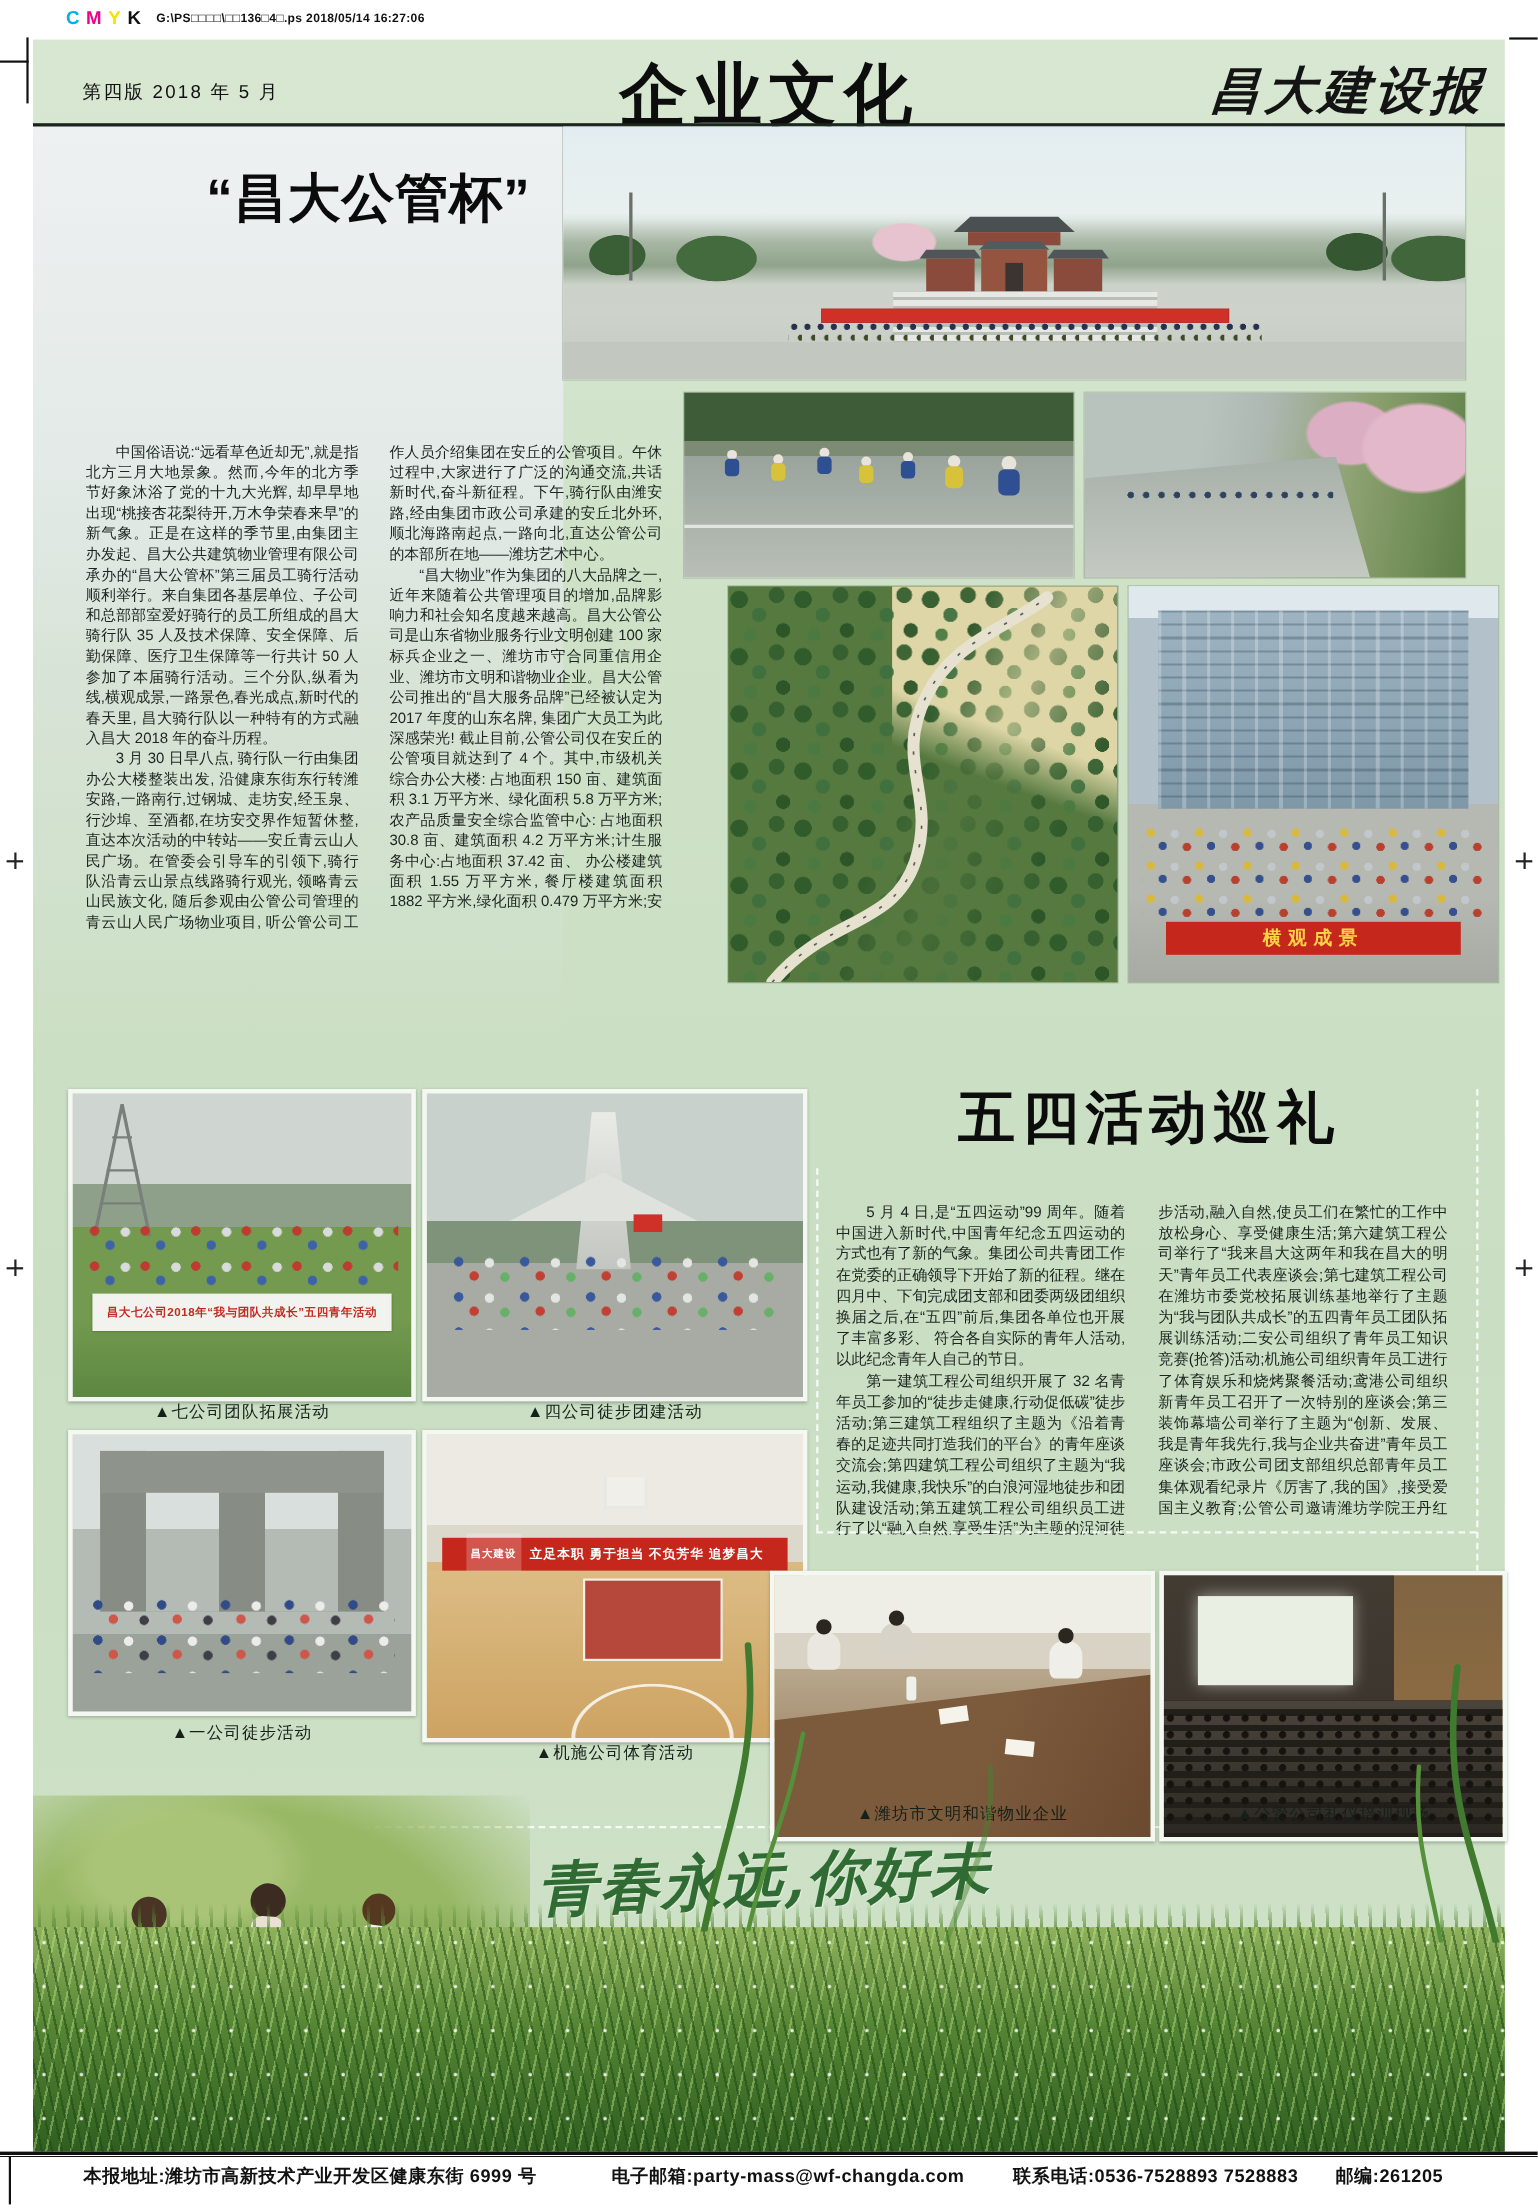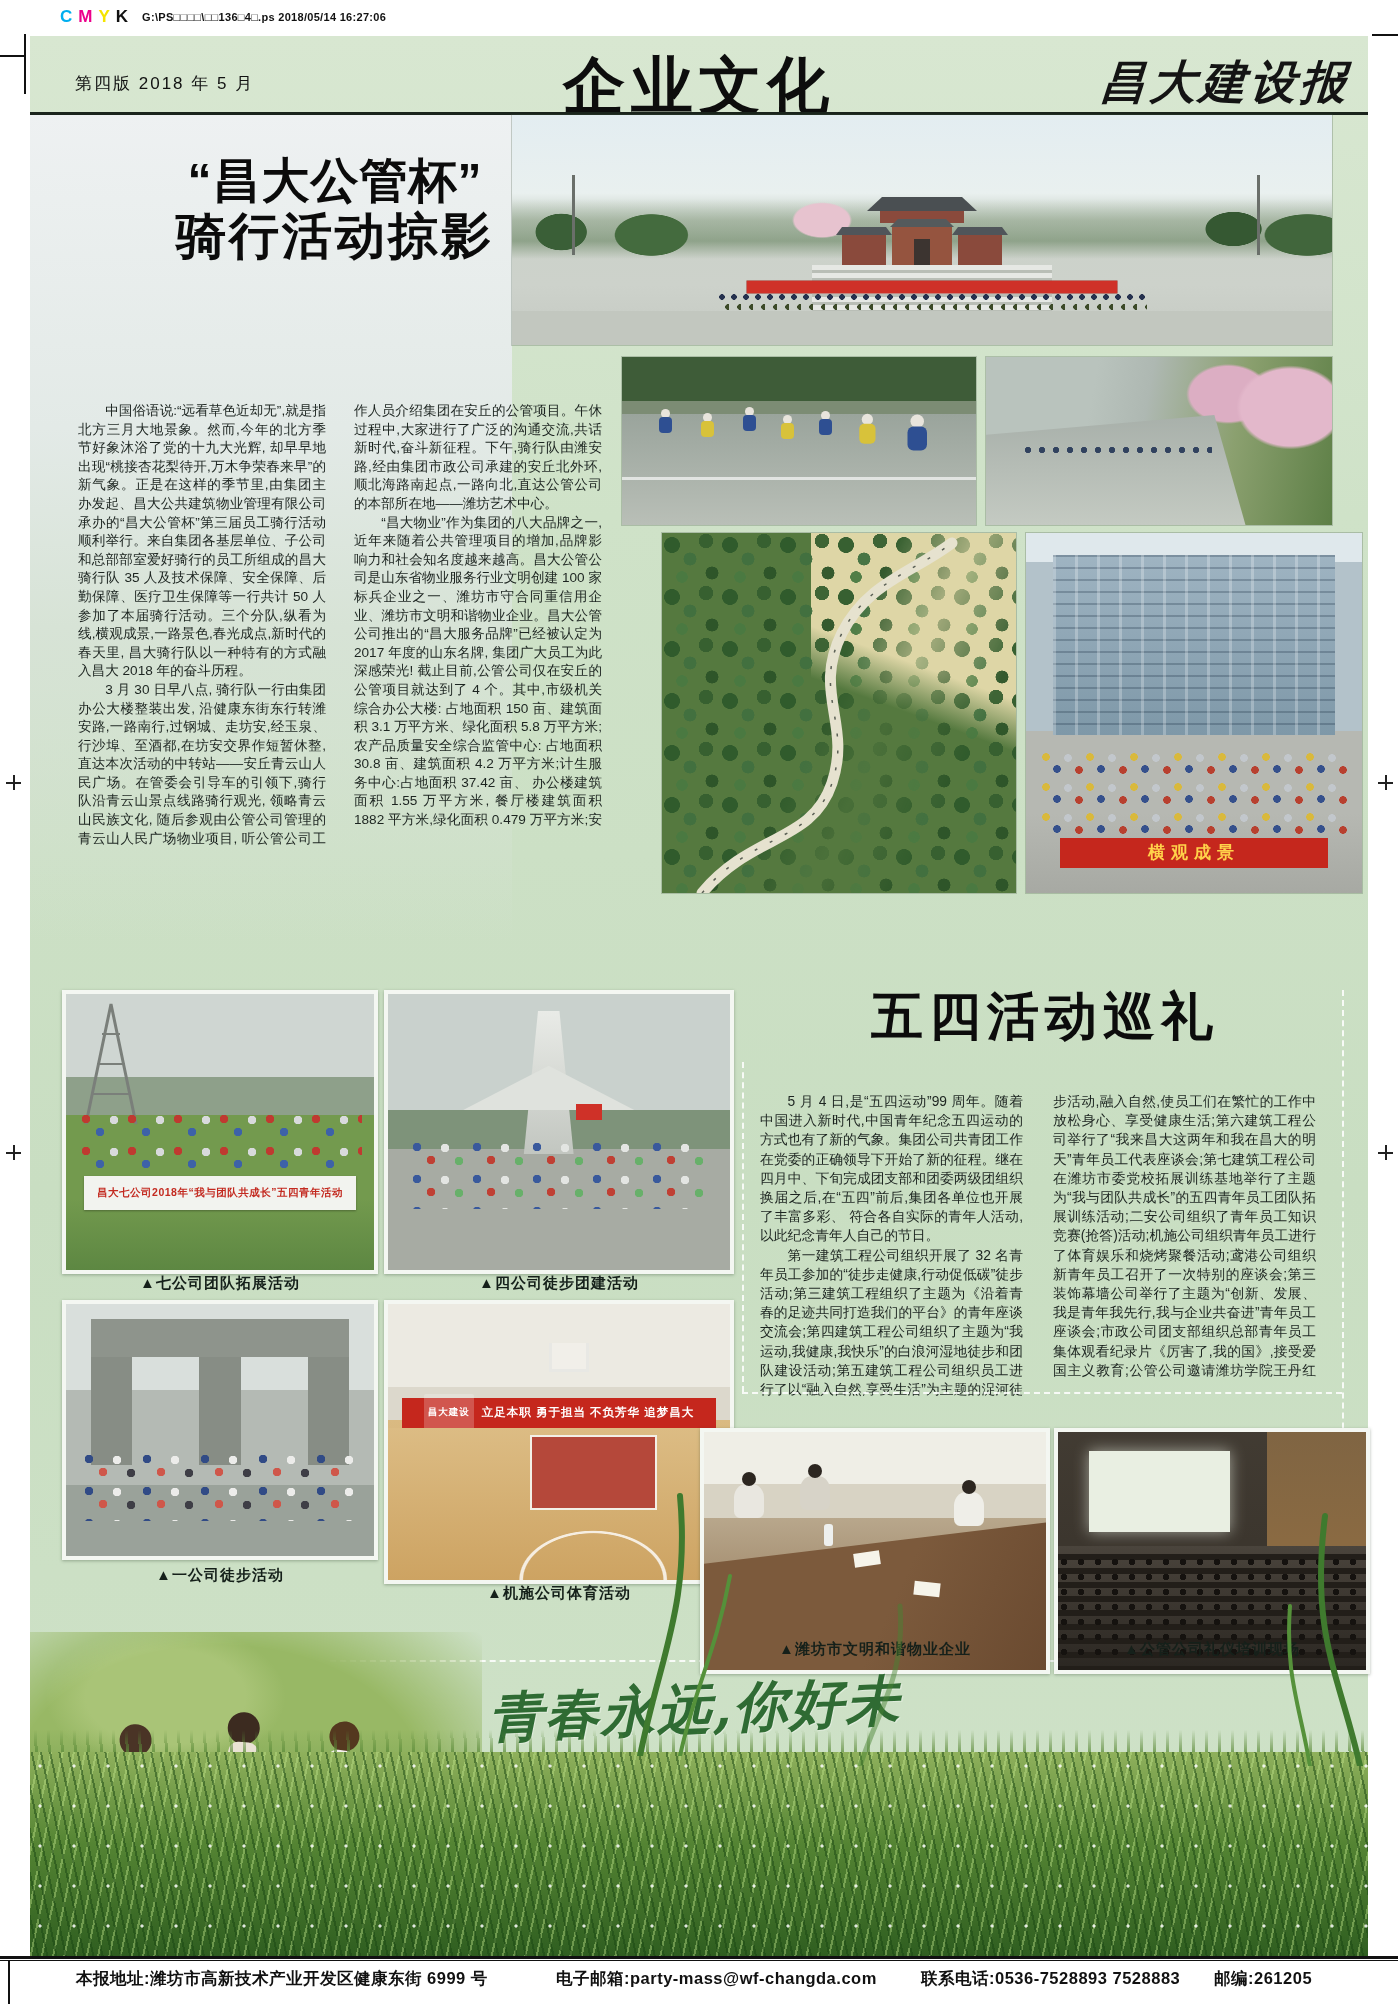--- a/index.html
+++ b/index.html
@@ -38,21 +38,21 @@
   .a1-title{left:70px;top:118px;width:470px;text-align:center;color:#0b0b0b;font-weight:900;line-height:1.12;}
   .a1-title .t1{font-size:48px;letter-spacing:1px;}
   .a1-title .t2{font-size:50px;letter-spacing:3px;}
   .a1-body{left:48px;top:366px;width:524px;height:452px;column-count:2;column-gap:28px;column-fill:auto;
     font-size:13.6px;line-height:18.6px;text-align:justify;color:#1c2420;overflow:hidden;}
   .a1-body p{margin:0;text-indent:2em;}
 
   
   .photo{overflow:hidden;box-shadow:0 0 0 1px rgba(60,80,60,.25);}
   .framed{border:4px solid #f4f7f2;box-shadow:0 1px 3px rgba(40,60,40,.35);}
-  .cap{font-size:15px;font-weight:700;color:#15201a;letter-spacing:1px;text-align:center;}
+  .cap{font-size:15px;font-weight:400;color:#15201a;letter-spacing:1px;text-align:center;}
 
   
   .pA{left:482px;top:79px;width:820px;height:230px;
       background:linear-gradient(180deg,#e3edf1 0%,#e9f0ef 34%,#c2ccc0 46%,#ccd2ca 58%,#cdd2cb 74%,#c4c9c2 100%);}
   .pA .trees{position:absolute;left:0;top:84px;width:100%;height:60px;
       background:
         radial-gradient(42px 30px at 6% 55%,#3a5f37 60%,rgba(58,95,55,0) 62%),
         radial-gradient(60px 34px at 17% 60%,#446b3e 60%,rgba(68,107,62,0) 62%),
         radial-gradient(46px 28px at 88% 50%,#355832 60%,rgba(53,88,50,0) 62%),
         radial-gradient(70px 34px at 97% 60%,#41663c 60%,rgba(65,102,60,0) 62%),
@@ -269,21 +269,20 @@
 
   <div class="abs fade-article"></div>
 
   <div class="abs edition">第四版  2018 年 5 月</div>
   <div class="abs section-title">企业文化</div>
   <div class="abs paper-name">昌大建设报</div>
   <div class="abs head-rule"></div>
 
   <div class="abs a1-title">
     <div class="t1">“昌大公管杯”</div>
-    <div class="t2">骑行活动掠影</div>
   </div>
 
   <div class="abs a1-body">
     <p>中国俗语说:“远看草色近却无”,就是指北方三月大地景象。然而,今年的北方季节好象沐浴了党的十九大光辉, 却早早地出现“桃接杏花梨待开,万木争荣春来早”的新气象。正是在这样的季节里,由集团主办发起、昌大公共建筑物业管理有限公司承办的“昌大公管杯”第三届员工骑行活动顺利举行。来自集团各基层单位、子公司和总部部室爱好骑行的员工所组成的昌大骑行队 35 人及技术保障、安全保障、后勤保障、医疗卫生保障等一行共计 50 人参加了本届骑行活动。三个分队,纵看为线,横观成景,一路景色,春光成点,新时代的春天里, 昌大骑行队以一种特有的方式融入昌大 2018 年的奋斗历程。</p>
     <p>3 月 30 日早八点, 骑行队一行由集团办公大楼整装出发, 沿健康东街东行转潍安路,一路南行,过钢城、走坊安,经玉泉、行沙埠、至酒都,在坊安交界作短暂休整,直达本次活动的中转站——安丘青云山人民广场。在管委会引导车的引领下,骑行队沿青云山景点线路骑行观光, 领略青云山民族文化, 随后参观由公管公司管理的青云山人民广场物业项目, 听公管公司工作人员介绍集团在安丘的公管项目。午休过程中,大家进行了广泛的沟通交流,共话新时代,奋斗新征程。下午,骑行队由潍安路,经由集团市政公司承建的安丘北外环,顺北海路南起点,一路向北,直达公管公司的本部所在地——潍坊艺术中心。</p>
     <p>“昌大物业”作为集团的八大品牌之一,近年来随着公共管理项目的增加,品牌影响力和社会知名度越来越高。昌大公管公司是山东省物业服务行业文明创建 100 家标兵企业之一、潍坊市守合同重信用企业、潍坊市文明和谐物业企业。昌大公管公司推出的“昌大服务品牌”已经被认定为 2017 年度的山东名牌, 集团广大员工为此深感荣光! 截止目前,公管公司仅在安丘的公管项目就达到了 4 个。其中,市级机关综合办公大楼: 占地面积 150 亩、建筑面积 3.1 万平方米、绿化面积 5.8 万平方米;农产品质量安全综合监管中心: 占地面积 30.8 亩、建筑面积 4.2 万平方米;计生服务中心:占地面积 37.42 亩、 办公楼建筑面积 1.55 万平方米, 餐厅楼建筑面积 1882 平方米,绿化面积 0.479 万平方米;安丘市青云山人民广场:物业管理面积约 21 万 m²。还有若干项目正在联络洽谈中。</p>
 
   </div>
 
   <div class="abs photo pA">

